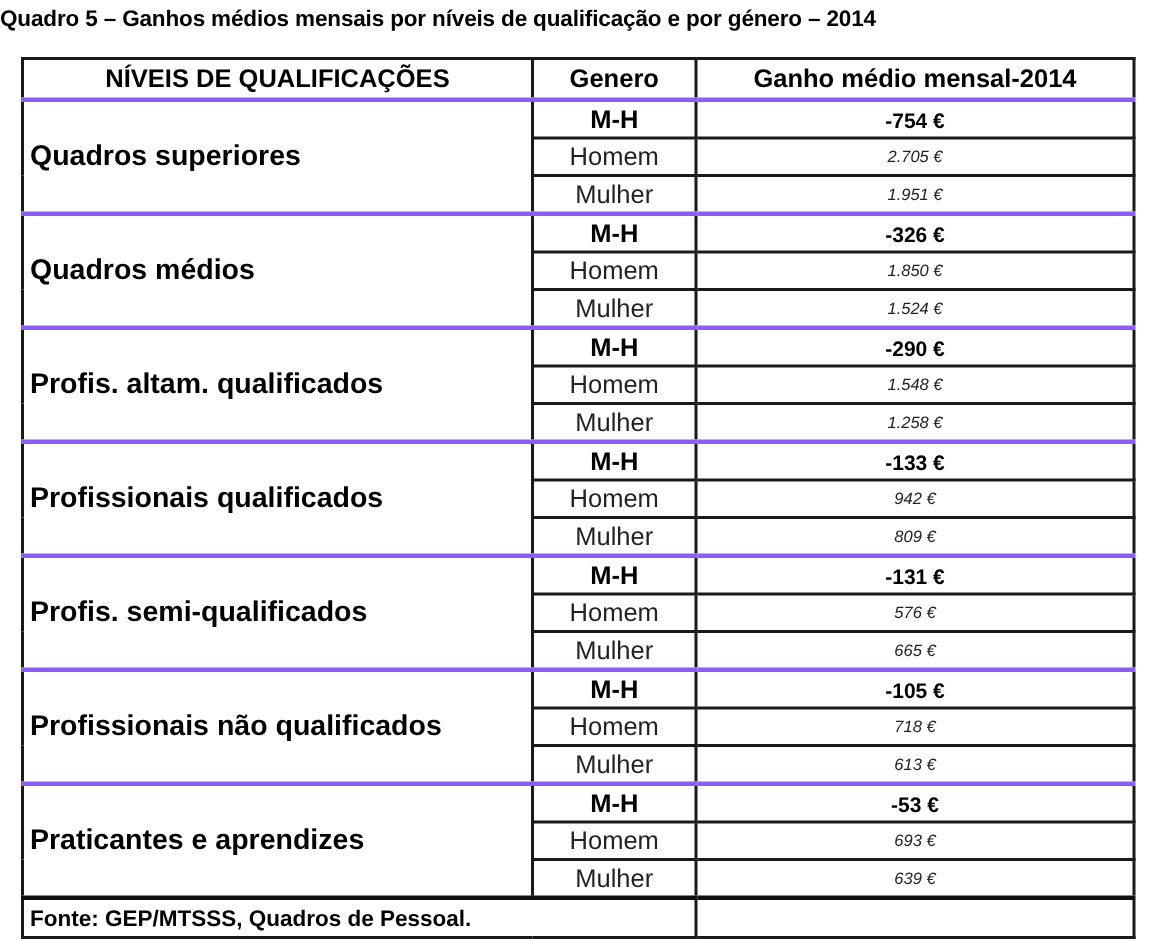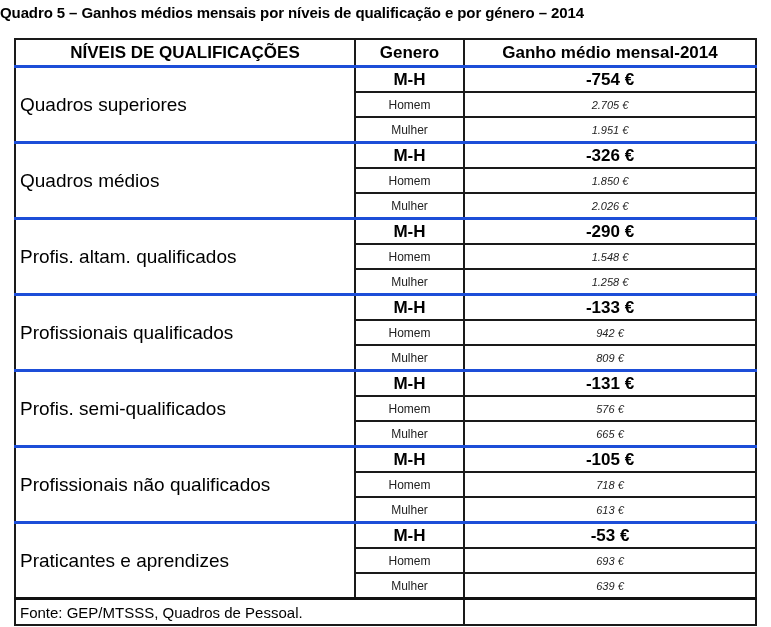--- a/index.html
+++ b/index.html
@@ -6,27 +6,27 @@
     body { width: 771px; height: 627px; position: relative; overflow: hidden;
            font-family: "Liberation Sans", sans-serif; color: #000; }
     .title { position: absolute; left: 0; top: 4px; width: 771px; text-align: left;
              font-weight: bold; font-size: 15px; letter-spacing: -0.1px; }
     .tbl { position: absolute; left: 14px; top: 38px; width: 759px; }
     table { border-collapse: collapse; width: 743px; table-layout: fixed; }
     td, th { border: 2px solid #1a1a1a; padding: 0; }
     th { height: 25px; font-size: 17px; font-weight: bold; text-align: center; }
     th.c1 { width: 338px; }
     th.c2 { width: 107px; }
-    td.level { font-size: 19px; font-weight: normal; text-align: left; padding-left: 4px; vertical-align: middle; }
+    td.level { font-size: 19px; font-weight: bold; text-align: left; padding-left: 4px; vertical-align: middle; }
     td.g-mh { height: 23px; font-size: 17px; font-weight: bold; text-align: center; }
-    td.v-mh { font-size: 17px; font-weight: bold; text-align: center; }
-    td.g-sm { height: 23px; font-size: 12px; text-align: center; color: #222; }
+    td.v-mh { font-size: 14px; font-weight: bold; text-align: center; }
+    td.g-sm { height: 23px; font-size: 17px; text-align: center; color: #222; }
     td.v-sm { font-size: 11px; text-align: center; color: #222; font-style: italic; }
-    tr.grp-start td { border-top: 3px solid #1d4ed8; }
-    td.footer { height: 24px; font-size: 15px; font-weight: normal; padding-left: 4px; border-top: 3px solid #111; }
+    tr.grp-start td { border-top: 3px solid #8b5cf6; }
+    td.footer { height: 24px; font-size: 15px; font-weight: bold; padding-left: 4px; border-top: 3px solid #111; }
     td.footer-empty { border-left: 1px dotted #bbb; border-top: 3px solid #111; }
   </style>
 </head>
 <body>
 
 <div class="title">Quadro 5 – Ganhos médios mensais por níveis de qualificação e por género – 2014</div>
 
 <div class="tbl">
   <table>
     <thead>
@@ -54,21 +54,21 @@
           <td rowspan="3" class="level">Quadros médios</td>
           <td class="g-mh">M-H</td>
           <td class="v-mh">-326 €</td>
         </tr>
         <tr>
           <td class="g-sm">Homem</td>
           <td class="v-sm">1.850 €</td>
         </tr>
         <tr>
           <td class="g-sm">Mulher</td>
-          <td class="v-sm">2.026 €</td>
+          <td class="v-sm">1.524 €</td>
         </tr>
         <tr class="grp-start">
           <td rowspan="3" class="level">Profis. altam. qualificados</td>
           <td class="g-mh">M-H</td>
           <td class="v-mh">-290 €</td>
         </tr>
         <tr>
           <td class="g-sm">Homem</td>
           <td class="v-sm">1.548 €</td>
         </tr>

